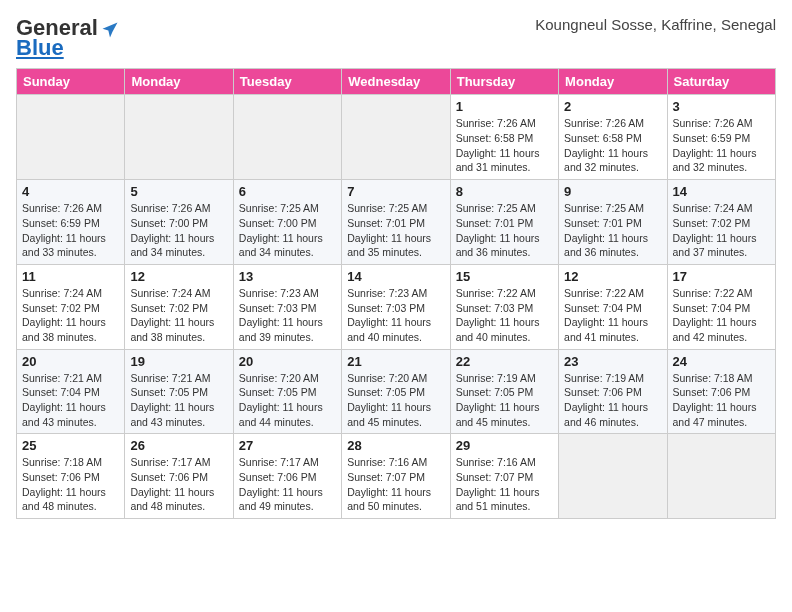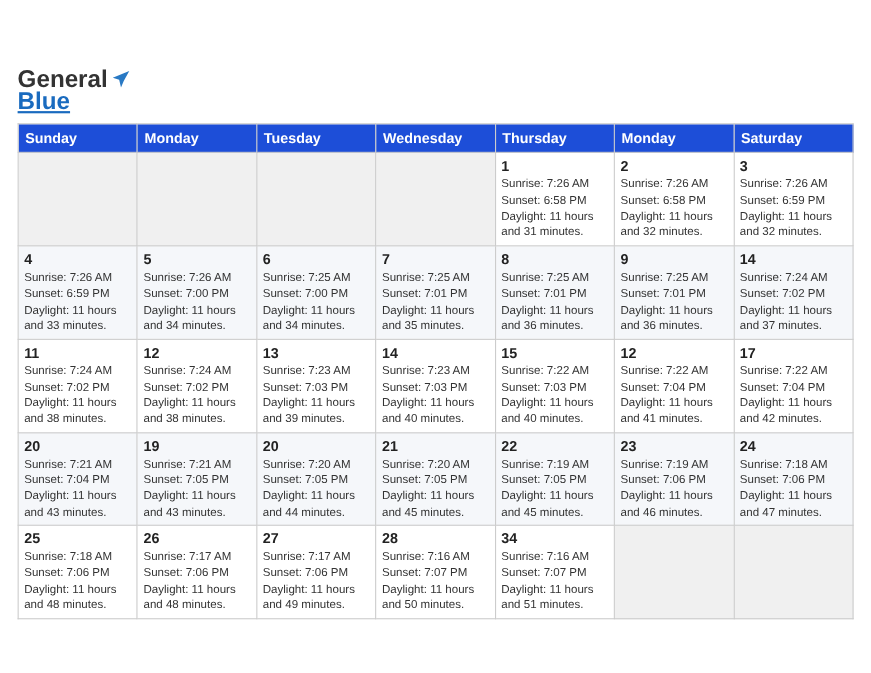--- a/index.html
+++ b/index.html
@@ -44,21 +44,21 @@
     .cal-subtitle {
       font-size: 15px;
       color: #444;
     }
     table {
       width: 100%;
       border-collapse: collapse;
       font-size: 11px;
     }
     thead tr th {
-      background: #1d4ed8;
+      background: #ec4899;
       color: #fff;
       padding: 5px 6px;
       text-align: left;
       font-size: 13px;
       font-weight: bold;
       border: 1px solid #ccc;
     }
     tbody tr td {
       border: 1px solid #ccc;
       vertical-align: top;
@@ -87,32 +87,33 @@
     .empty-cell {
       background: #f0f0f0 !important;
     }
   </style>
 </head>
 <body>
 
 <div class="header">
   <div class="logo">
     <div>
-      <div style="display:flex;align-items:center;margin-top:44px;">
+      <div style="display:flex;align-items:flex-end;">
         <span class="logo-text logo-general">General</span>
         <svg class="logo-icon" viewBox="0 0 24 24" fill="#2979c4">
           <path d="M21 3L3 10.5l7 2L12 21l3-7 6-11z"></path>
         </svg>
       </div>
       <div style="display:flex;align-items:center;margin-top:-4px;">
         <span class="logo-text logo-blue">Blue</span>
       </div>
     </div>
   </div>
   <div class="title-block">
+    <div class="cal-subtitle">Koungneul Sosse, Kaffrine, Senegal</div>
   </div>
 </div>
 
 <table>
   <thead>
     <tr>
     <th>Sunday</th>
         <th>Monday</th>
         <th>Tuesday</th>
         <th>Wednesday</th>
@@ -241,20 +242,20 @@
         </td>
         <td>
           <span class="day-num">27</span>
           <div class="day-info">Sunrise: 7:17 AM<br>Sunset: 7:06 PM<br>Daylight: 11 hours and 49 minutes.</div>
         </td>
         <td>
           <span class="day-num">28</span>
           <div class="day-info">Sunrise: 7:16 AM<br>Sunset: 7:07 PM<br>Daylight: 11 hours and 50 minutes.</div>
         </td>
         <td>
-          <span class="day-num">34</span>
+          <span class="day-num">29</span>
           <div class="day-info">Sunrise: 7:16 AM<br>Sunset: 7:07 PM<br>Daylight: 11 hours and 51 minutes.</div>
         </td>
         <td class="empty-cell"></td>
         <td class="empty-cell"></td>
       </tr>
     </tbody>
 </table>
 
 </body></html>

